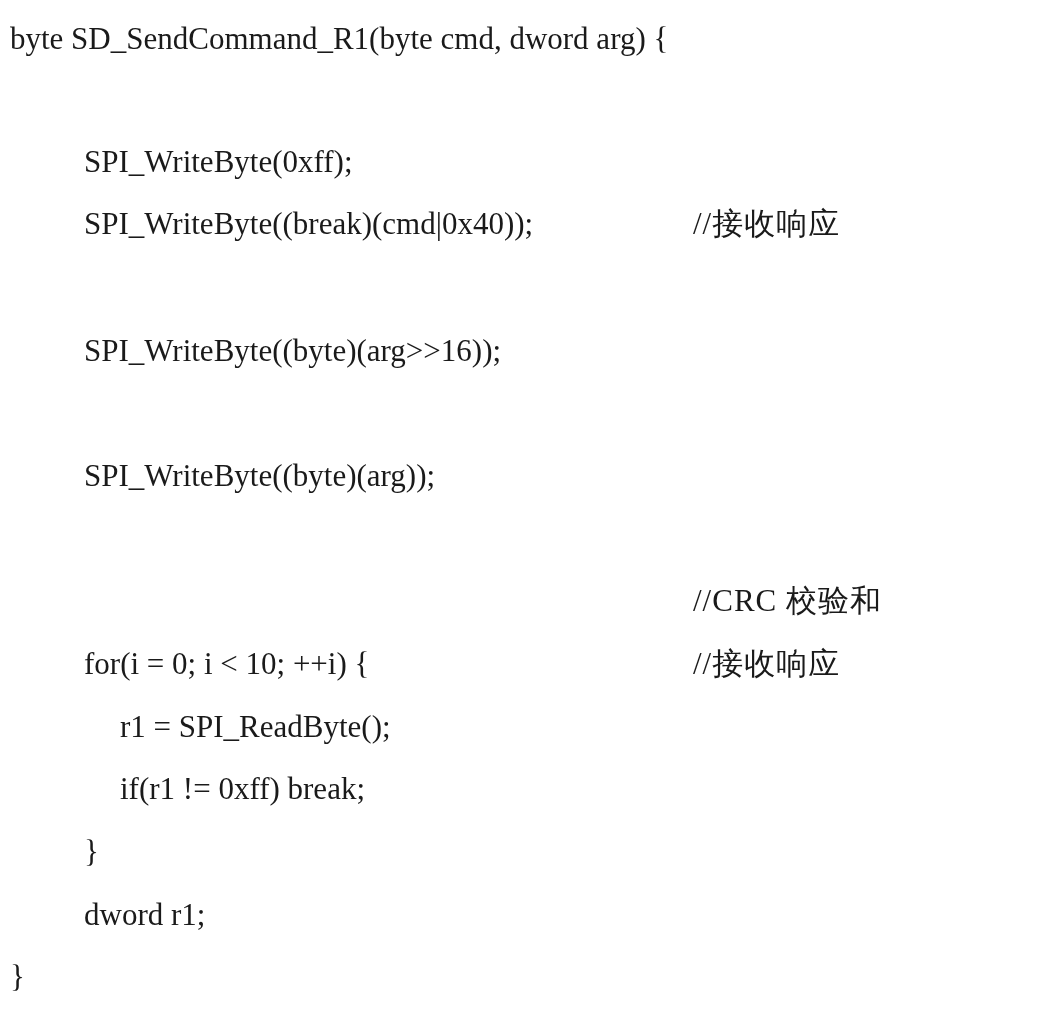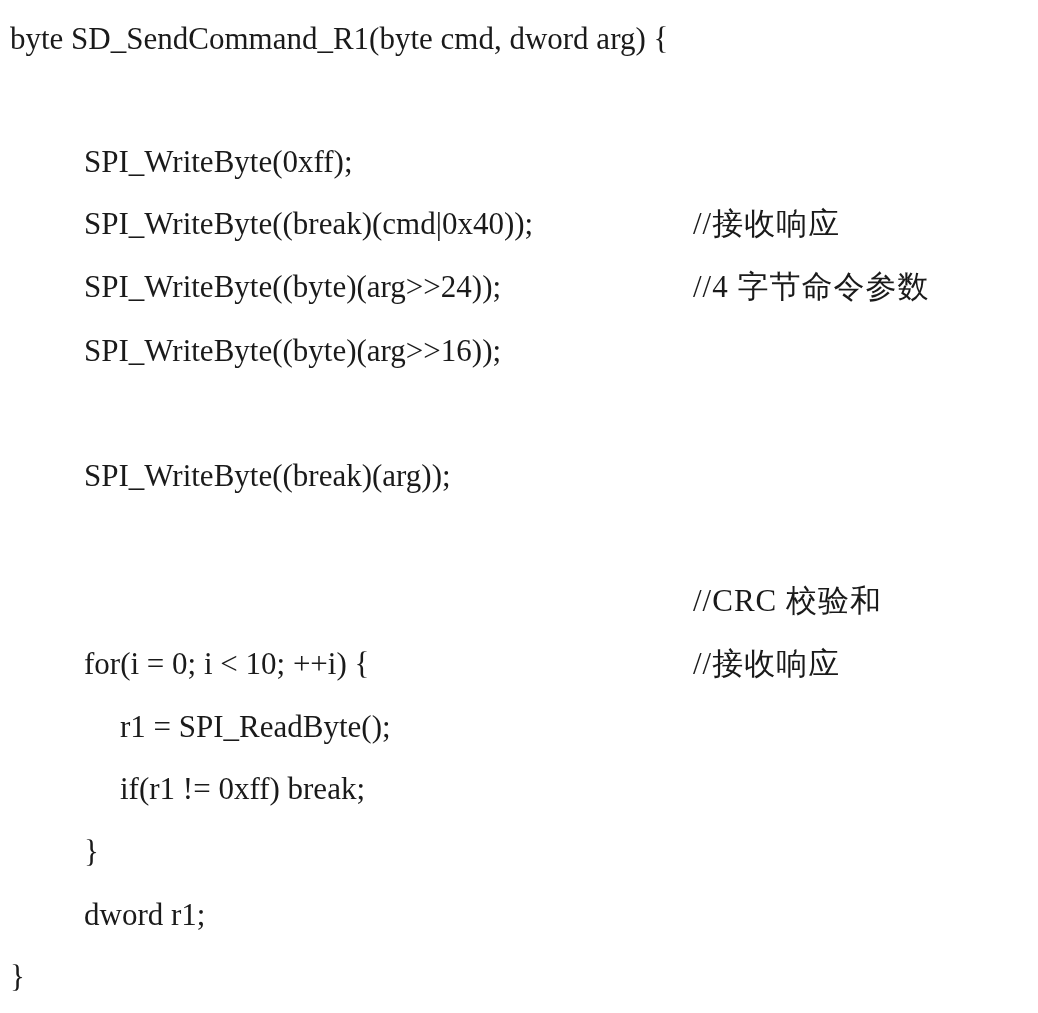--- a/index.html
+++ b/index.html
@@ -26,29 +26,25 @@
   <div class="line" style="top:8px">
     <span class="code-part i0">byte SD_SendCommand_R1(byte cmd, dword arg) {</span>
   </div>
   <div class="line" style="top:131px">
     <span class="code-part i1">SPI_WriteByte(0xff);</span>
   </div>
   <div class="line" style="top:193px">
     <span class="code-part i1">SPI_WriteByte((break)(cmd|0x40));</span>
     <span class="comment">//接收响应</span>
   </div>
-  <div class="line" style="top:256px">
-    <span class="code-part i1">SPI_WriteByte((byte)(arg&gt;&gt;24));</span>
-    <span class="comment">//4 字节命令参数</span>
-  </div>
   <div class="line" style="top:320px">
     <span class="code-part i1">SPI_WriteByte((byte)(arg&gt;&gt;16));</span>
   </div>
   <div class="line" style="top:445px">
-    <span class="code-part i1">SPI_WriteByte((break)(arg));</span>
+    <span class="code-part i1">SPI_WriteByte((byte)(arg));</span>
   </div>
   <div class="line" style="top:570px">
     <span class="comment">//CRC 校验和</span>
   </div>
   <div class="line" style="top:633px">
     <span class="code-part i1">for(i = 0; i &lt; 10; ++i) {</span>
     <span class="comment">//接收响应</span>
   </div>
   <div class="line" style="top:696px">
     <span class="code-part i2">r1 = SPI_ReadByte();</span>

